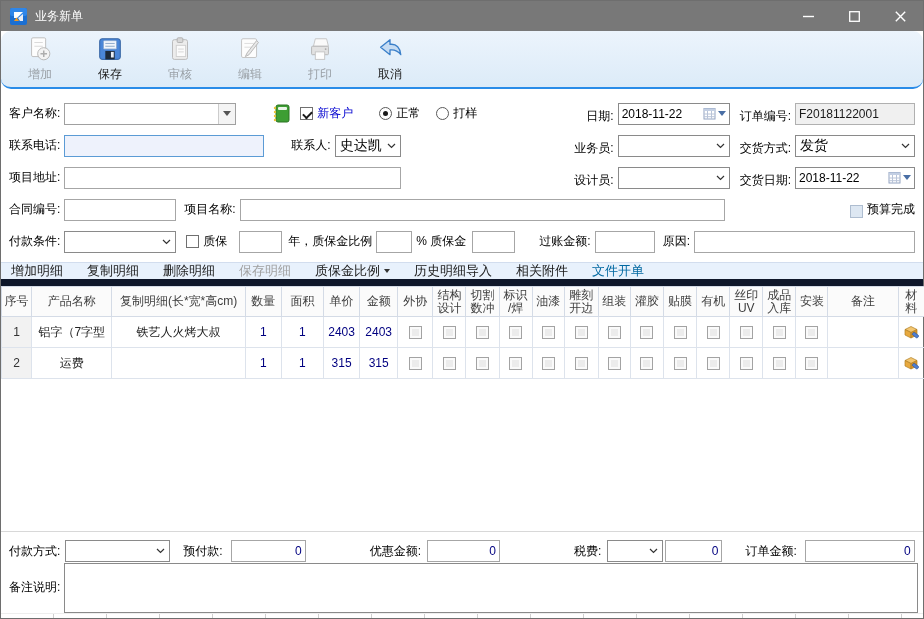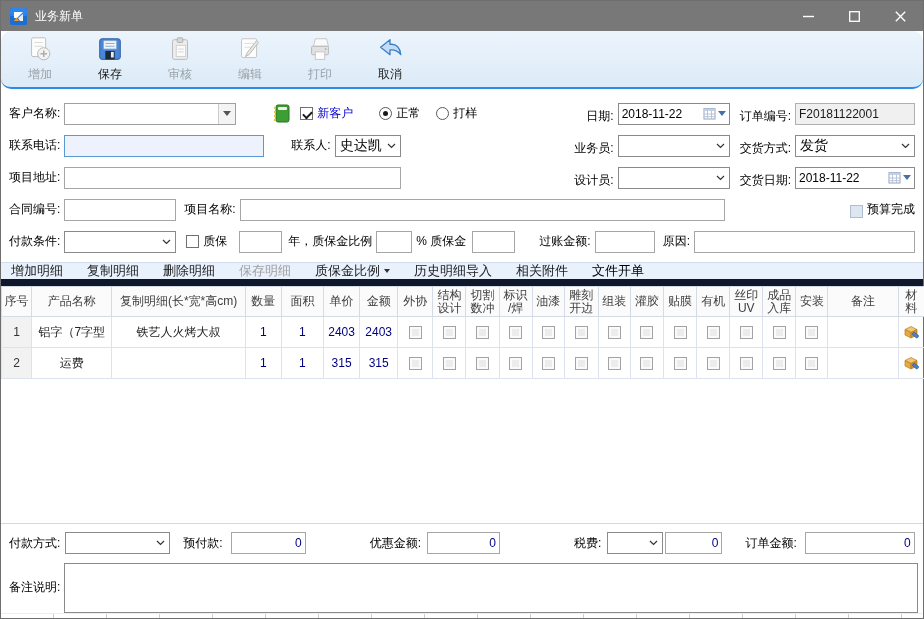--- a/index.html
+++ b/index.html
@@ -40,37 +40,37 @@
   .cb.disabled { background:#dde7f2; border-color:#aebdd0; }
   .radio { width:13px; height:13px; border:1px solid #5a5a5a; border-radius:50%; background:#fff; position:relative; flex:none; }
   .radio.selected::after { content:""; position:absolute; left:3px; top:3px; width:5px; height:5px; border-radius:50%; background:#1a1a1a; }
   .blue-link { color:#0000d0; }
   .rgroup { margin-left:auto; display:flex; align-items:flex-end; }
 
   
   .detail-toolbar { height:24px; flex:none; background:#e8f1fc; border-top:1px solid #d2ddee; border-bottom:7px solid #0f172a; display:flex; align-items:center; padding-left:10px; font-size:13px; }
   .dt-item { margin-right:24px; color:#1a1a1a; cursor:default; display:flex; align-items:center; gap:4px; }
   .dt-item.disabled { color:#a0a0a0; }
-  .dt-item.danger { color:#000000; }
+  .dt-item.danger { color:#0369a1; }
   .dt-item .tri { border-top-color:#333; border-left-width:3px; border-right-width:3px; border-top-width:4px; }
 
   
   table.grid { border-collapse:collapse; table-layout:fixed; width:924px; flex:none; font-size:12px; }
   .grid th { background:#fbfbfb; border:1px solid #d4dbe6; font-weight:normal; color:#3d3d3d; white-space:pre-line; height:30px; line-height:13px; text-align:center; padding:0 1px; overflow:hidden; }
   .grid td { border:1px solid #dde3ec; height:31px; text-align:center; overflow:hidden; white-space:nowrap; color:#222; padding:0 2px; }
   .grid td.seq { background:#f2f2f2; color:#333; }
   .grid td.num { color:#000080; }
   .gcb { width:13px; height:13px; margin:0 auto; border:1px solid #a3a3a3; background:#ececec; box-shadow:inset 0 0 0 2px #fafafa; }
   .spacer { flex:1; background:#fff; }
 
   
   .footer { flex:none; border-top:1px solid #d8d8d8; padding:7px 5px 0 8px; font-size:12px; background:#fff; }
   .pay-row { display:flex; align-items:center; height:24px; white-space:nowrap; }
   .money { text-align:right; color:#000080; }
-  .remark-row { display:flex; align-items:flex-start; margin-top:8px; }
+  .remark-row { display:flex; align-items:flex-start; margin-top:0; }
   .remark-row textarea { flex:1; height:50px; border:1px solid #8a8a8a; resize:none; font-family:inherit; font-size:12px; padding:2px 4px; }
   .bottom-strip { height:5px; flex:none; background:repeating-linear-gradient(90deg,#fff 0 52px,#cfcfcf 52px 53px); border-top:1px solid #eee; }
 </style>
 </head>
 <body>
 
 <div class="window">
 
   <div class="titlebar">
     <svg class="logo" viewBox="0 0 17 17">

